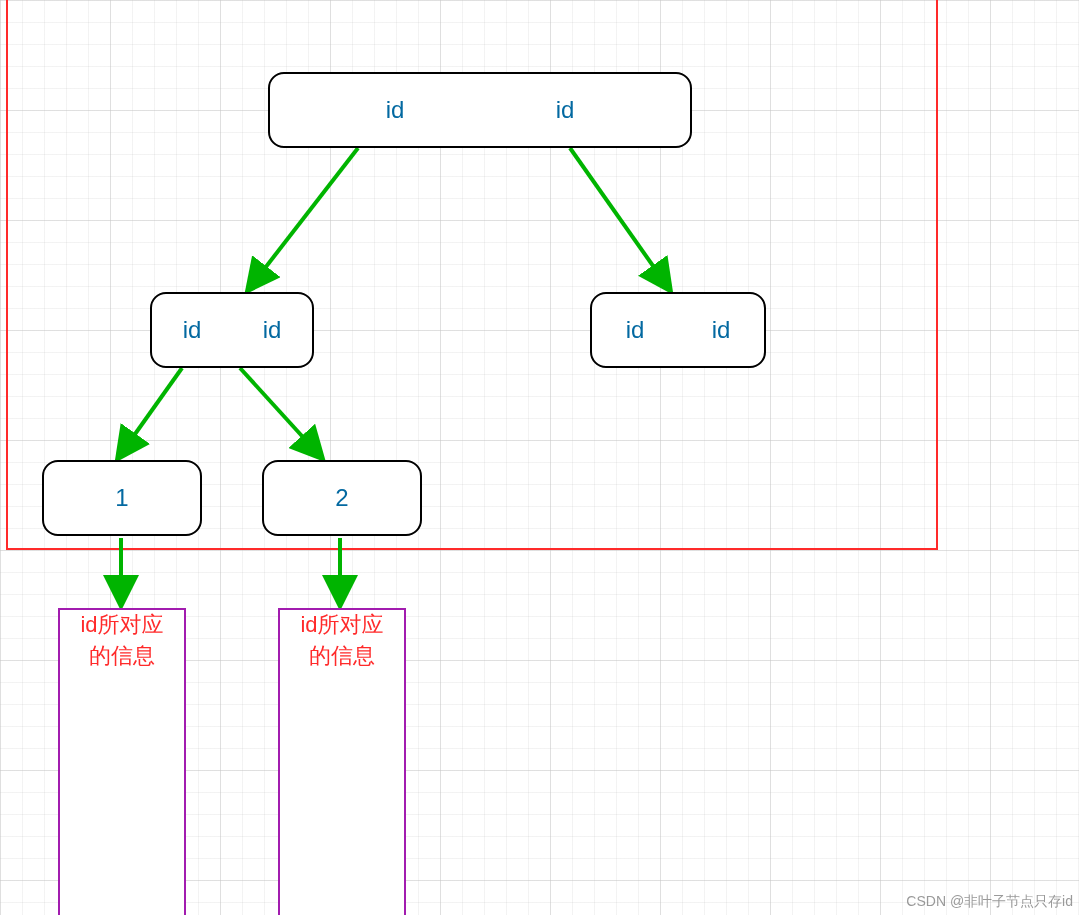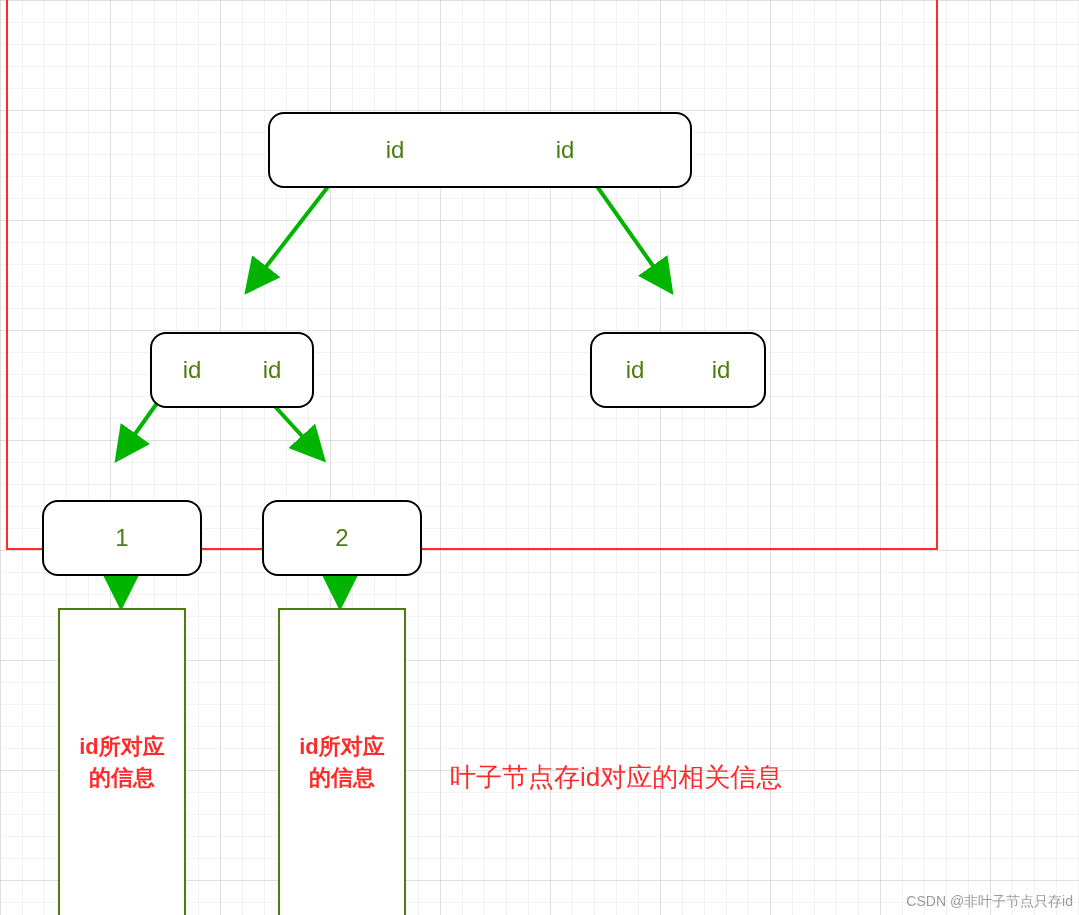--- a/index.html
+++ b/index.html
@@ -31,39 +31,36 @@
     position: absolute;
     inset: 0;
   }
   .box {
     position: absolute;
     border: 2px solid #000;
     background: #fff;
     display: flex;
     align-items: center;
     justify-content: space-around;
-    color: #4d7c0f;
+    color: #0369a1;
     font-size: 24px;
     box-sizing: border-box;
-    margin-top: 40px;
   }
   .box.rounded { border-radius: 16px; }
   .leaf-box {
     position: absolute;
-    border: 2px solid #4d7c0f;
+    border: 2px solid #a21caf;
     background: #fff;
     display: flex;
-    align-items: center;
     justify-content: center;
     color: #ff2a2a;
     font-size: 22px;
     text-align: center;
     line-height: 1.4;
     box-sizing: border-box;
-    font-weight: bold;
   }
   .annotation {
     position: absolute;
     color: #ff2a2a;
     font-size: 26px;
     white-space: nowrap;
   }
   .red-frame {
     position: absolute;
     border: 2px solid #ff2a2a;
@@ -137,20 +134,17 @@
   </div>
 
   <div class="leaf-box" style="left:278px; top:608px; width:128px; height:307px; border-bottom:none;">
     <div>
       <span>id所对应</span><br>
       <span>的信息</span>
     </div>
   </div>
 
 
-  <div class="annotation" style="left:450px; top:760px;">
-    <span>叶子节点存id对应的相关信息</span>
-  </div>
 
   <div class="watermark">
     <span>CSDN @非叶子节点只存id</span>
   </div>
 </div>
 
 </body></html>

